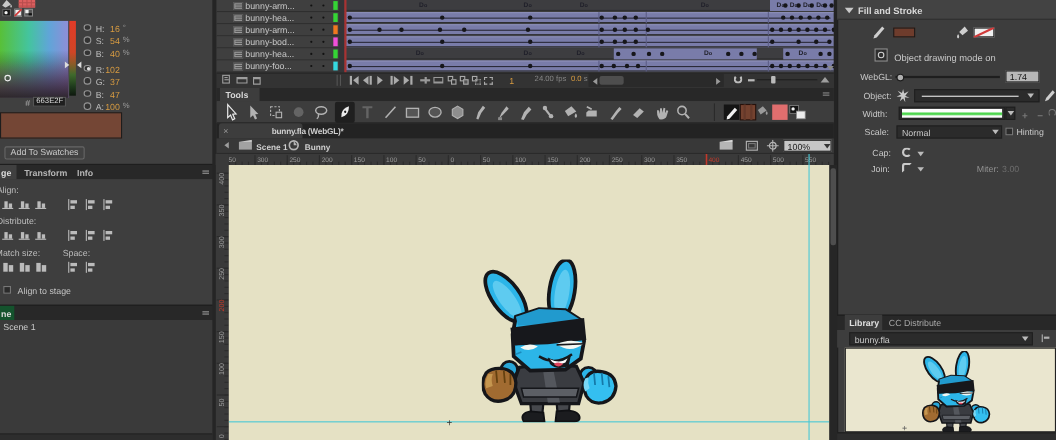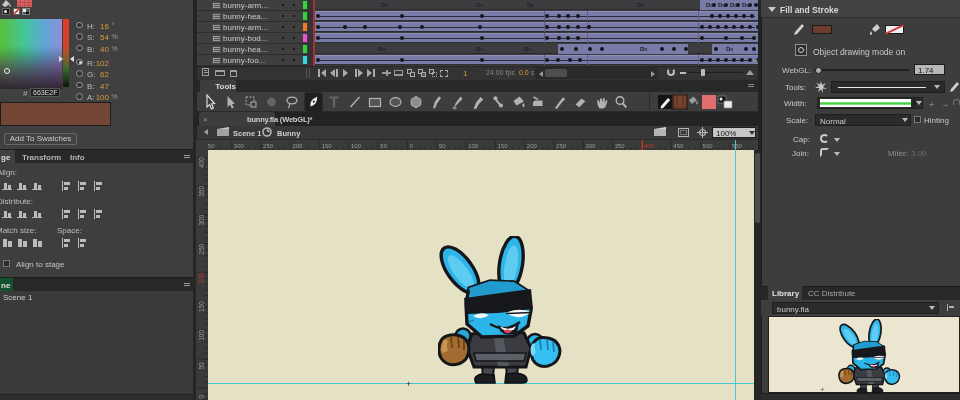--- a/index.html
+++ b/index.html
@@ -46,21 +46,21 @@
 <div class="abs" style="left:87px;top:44.5px;color:#bdbdbd;">B:</div>
 <div class="abs" style="left:94px;top:44.5px;width:15px;text-align:right;color:#d79b41;">40</div>
 <div class="abs" style="left:111.5px;top:44.5px;color:#9a9a9a;font-size:7px;">%</div>
 <div class="abs" style="left:76px;top:58.5px;width:6.5px;height:6.5px;border:1px solid #949494;border-radius:50%;background:#333;">
     <div class="abs" style="left:1.5px;top:1.5px;width:3px;height:3px;border-radius:50%;background:#ddd;"></div>
   </div>
 <div class="abs" style="left:87px;top:58.5px;color:#bdbdbd;">R:</div>
 <div class="abs" style="left:94px;top:58.5px;width:15px;text-align:right;color:#d79b41;">102</div>
 <div class="abs" style="left:76px;top:70px;width:6.5px;height:6.5px;border:1px solid #949494;border-radius:50%;background:#333;"></div>
 <div class="abs" style="left:87px;top:70px;color:#bdbdbd;">G:</div>
-<div class="abs" style="left:94px;top:70px;width:15px;text-align:right;color:#d79b41;">62</div>
+<div class="abs" style="left:94px;top:70px;width:15px;text-align:right;color:#d79b41;">37</div>
 <div class="abs" style="left:76px;top:81.5px;width:6.5px;height:6.5px;border:1px solid #949494;border-radius:50%;background:#333;"></div>
 <div class="abs" style="left:87px;top:81.5px;color:#bdbdbd;">B:</div>
 <div class="abs" style="left:94px;top:81.5px;width:15px;text-align:right;color:#d79b41;">47</div>
 <div class="abs" style="left:76px;top:93px;width:6.5px;height:6.5px;border:1px solid #949494;border-radius:50%;background:#333;"></div>
 <div class="abs" style="left:87px;top:93px;color:#bdbdbd;">A:</div>
 <div class="abs" style="left:94px;top:93px;width:15px;text-align:right;color:#d79b41;">100</div>
 <div class="abs" style="left:111.5px;top:93px;color:#9a9a9a;font-size:7px;">%</div>
 <div class="abs" style="left:23px;top:89px;color:#aaa;">#</div>
 <div class="abs" style="left:30px;top:88px;width:30px;height:9px;background:#1f1f1f;border:1px solid #555;color:#ddd;font-size:7px;padding-left:2px;">663E2F</div>
 <div class="abs" style="left:0px;top:102px;width:111px;height:24px;background:#744635;border:1px solid #1d1d1d;"></div>
@@ -365,21 +365,21 @@
 <div class="abs" style="left:535px;top:67px;width:123px;height:12px;background:#2a2a2a;"></div>
 <div class="tri" style="left:539px;top:71px;border-top:3px solid transparent;border-bottom:3px solid transparent;border-right:4px solid #999;"></div>
 <div class="abs" style="left:545px;top:69px;width:22px;height:8px;background:#4e4e4e;border-radius:2px;"></div>
 <div class="tri" style="left:651px;top:71px;border-top:3px solid transparent;border-bottom:3px solid transparent;border-left:4px solid #999;"></div>
 <div class="abs" style="left:667px;top:68px;width:8px;height:8px;border:2px solid #bbb;border-radius:50%;border-top-color:transparent;"></div>
 <div class="abs" style="left:680px;top:72px;width:6px;height:2px;background:#bbb;"></div>
 <div class="abs" style="left:688px;top:72px;width:55px;height:1px;background:#1e1e1e;"></div>
 <div class="abs" style="left:701px;top:69px;width:4px;height:7px;background:#bbb;border-radius:1px;"></div>
 <div class="tri" style="left:746px;top:70px;border-left:4px solid transparent;border-right:4px solid transparent;border-bottom:5px solid #9e9e9e;"></div>
 <div class="abs" style="left:197px;top:80px;width:561px;height:12px;background:#282828;"></div>
-<div class="abs" style="left:200px;top:80px;width:36px;height:12px;background:#3d3d3d;color:#d8d8d8;font-weight:bold;padding:2px 0 0 5px;text-align:right;">Tools</div>
+<div class="abs" style="left:200px;top:80px;width:36px;height:12px;background:#3d3d3d;color:#d8d8d8;font-weight:bold;padding:2px 0 0 5px;">Tools</div>
 <div class="abs" style="left:748px;top:84px;width:6px;height:1px;background:#888;"></div>
 <div class="abs" style="left:748px;top:86px;width:6px;height:1px;background:#888;"></div>
 <div class="abs" style="left:197px;top:92px;width:561px;height:20px;background:#3d3d3d;border-bottom:1px solid #2a2a2a;"></div>
 <svg class="abs" style="left:197px;top:92px;" width="561" height="20" viewBox="0 0 561 20">
     <g transform="translate(13,10)">
       <path d="M-3,-7 L-3,5 L-0.4,2.6 L1.4,7 L3.4,6 L1.6,1.8 L4.6,1.6 Z" fill="#3d3d3d" stroke="#e8e8e8" stroke-width="1.1"></path>
     </g>
     <g transform="translate(33.5,10)">
       <path d="M-3,-6 L-3,5 L-0.5,2.8 L1.3,6.6 L3.2,5.7 L1.5,1.9 L4.4,1.7 Z" fill="#b2b2b2"></path>
     </g>
@@ -719,21 +719,21 @@
 <svg class="abs" style="left:885px;top:25px;" width="19" height="9">
     <path d="M0,9 L19,0" stroke="#d03a3a" stroke-width="2"></path>
   </svg>
 <div class="abs" style="left:795px;top:44px;width:12px;height:12px;background:#2e2e2e;border:1px solid #909090;"></div>
 <div class="abs" style="left:798px;top:47px;width:6px;height:6px;border:1.5px solid #cfcfcf;border-radius:50%;"></div>
 <div class="abs" style="left:813px;top:47px;color:#c9c9c9;font-size:8.5px;">Object drawing mode on</div>
 <div class="abs" style="left:782px;top:66px;color:#c9c9c9;">WebGL:</div>
 <div class="abs" style="left:814px;top:69px;width:95px;height:2px;background:#1e1e1e;"></div>
 <div class="abs" style="left:815px;top:67px;width:7px;height:7px;background:#b0b0b0;border-radius:50%;border:1px solid #1c1c1c;"></div>
 <div class="abs" style="left:914px;top:64px;width:31px;height:11px;background:#b8b8b8;border:1px solid #1c1c1c;color:#151515;padding:1px 3px;">1.74</div>
-<div class="abs" style="left:785px;top:83px;color:#c9c9c9;">Tools:</div>
+<div class="abs" style="left:785px;top:83px;color:#c9c9c9;">Object:</div>
 <svg class="abs" style="left:815px;top:81px;" width="12" height="12">
     <path d="M6,0 L7,4 L11,2 L8,6 L12,8 L7.5,7.5 L8,12 L6,8.5 L3,11 L4.5,7 L0,7 L4,5 L1,1.5 L5,3.5 Z" fill="#c9c9c9"></path>
   </svg>
 <div class="abs" style="left:831px;top:81px;width:114px;height:12px;background:#2b2b2b;border:1px solid #1f1f1f;"></div>
 <div class="abs" style="left:838px;top:86.5px;width:88px;height:1.5px;background:#e8e8e8;"></div>
 <div class="tri" style="left:934px;top:85px;border-left:3px solid transparent;border-right:3px solid transparent;border-top:4px solid #bbb;"></div>
 <svg class="abs" style="left:949px;top:81px;" width="10" height="12">
     <path d="M8,1 l2,2 l-6,7 l-3,1 l1,-3 Z" fill="#cfcfcf"></path>
   </svg>
 <div class="abs" style="left:784px;top:99px;color:#c9c9c9;">Width:</div>

